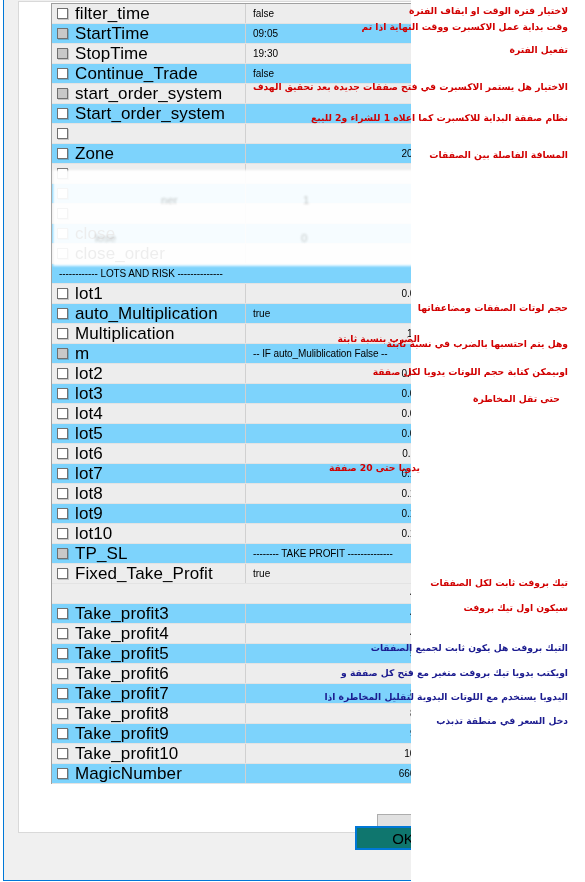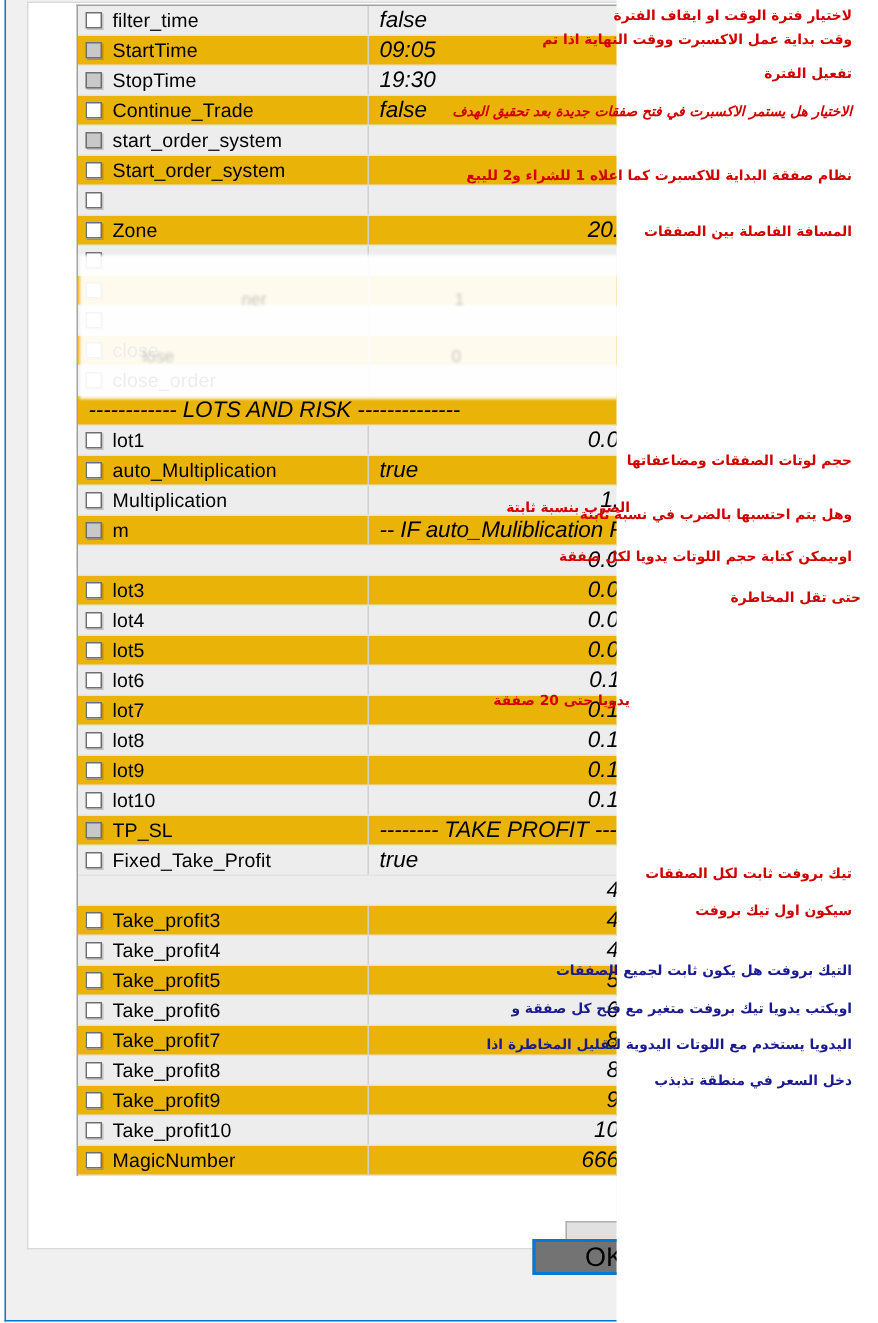--- a/index.html
+++ b/index.html
@@ -44,21 +44,21 @@
     box-sizing:border-box;
     border-top:1px solid #a0a0a0;
     border-left:1px solid #a0a0a0;
     background:#ffffff;
   }
   .row{
     display:flex;
     height:20px;
     align-items:stretch;
     border-bottom:1px solid #e3e3e3;
-    background:#eab308;
+    background:#7dd3fc;
     box-sizing:border-box;
   }
   .row.alt{ background:#ededed; }
   .row .namecell{
     width:194px;
     min-width:194px;
     display:flex;
     align-items:center;
     padding-left:5px;
     box-sizing:border-box;
@@ -70,37 +70,36 @@
     width:11px;height:11px;
     box-sizing:border-box;
     border:1px solid #707070;
     background:#ffffff;
     margin-right:7px;
     flex:0 0 auto;
     box-shadow:1px 1px 0 rgba(0,0,0,.18);
   }
   .cb.filled{ background:#c8c8c8; }
   .lbl{
-    font-size:13px;
+    font-size:17px;
     letter-spacing:.1px;
     color:#000;
     overflow:hidden;
     text-overflow:clip;
     white-space:nowrap;
   }
   .valcell{
     flex:1 1 auto;
     display:flex;
     align-items:center;
     padding:0 6px 0 7px;
     box-sizing:border-box;
-    font-size:15px;
+    font-size:10px;
     overflow:hidden;
     white-space:nowrap;
-    font-style:italic;
   }
   .valcell.num{ justify-content:flex-end; padding-right:8px; }
   .valcell.sep{ justify-content:flex-start; letter-spacing:-.1px; }
 
   
   #blurband{
     position:absolute;
     left:34px; top:168px;
     width:440px; height:96px;
     background:rgba(255,255,255,.93);
@@ -125,24 +124,24 @@
     box-sizing:border-box;
     font-size:12px;
     display:flex;align-items:center;justify-content:center;
     font-family:"Liberation Sans", sans-serif;
     color:#000;
   }
   #ok-btn{
     position:absolute;
     left:351px; top:849px;
     width:96px; height:24px;
-    background:#737373;
+    background:#0f766e;
     border:2px solid #0078d7;
     box-sizing:border-box;
-    font-size:18px;
+    font-size:15px;
     display:flex;align-items:center;justify-content:center;
     color:#000;
   }
 
   
   #notes{
     position:absolute;
     left:0;top:0;width:585px;height:882px;
     pointer-events:none;
   }
@@ -281,20 +280,24 @@
           <div class="valcell num">1.8</div>
         </div>
         <div class="row">
           <div class="namecell">
             <span class="cb filled"></span>
             <span class="lbl">m</span>
           </div>
           <div class="valcell sep">--  IF auto_Muliblication False   --</div>
         </div>
         <div class="row alt">
+          <div class="namecell">
+            <span class="cb"></span>
+            <span class="lbl">lot2</span>
+          </div>
           <div class="valcell num">0.03</div>
         </div>
         <div class="row">
           <div class="namecell">
             <span class="cb"></span>
             <span class="lbl">lot3</span>
           </div>
           <div class="valcell num">0.05</div>
         </div>
         <div class="row alt">
@@ -438,28 +441,28 @@
     <div id="load-btn">Lo</div>
   </div>
 
   <div id="ok-btn">OK</div>
 </div>
 
 <div id="notes">
     <div class="note" style="right: 17px; top: 4px;">لاختيار فترة الوقت او ايقاف الفترة</div>
     <div class="note" style="right: 17px; top: 20px;">وقت بداية عمل الاكسبرت ووقت النهاية اذا تم</div>
     <div class="note" style="right: 17px; top: 43px;">تفعيل الفترة</div>
-    <div class="note" style="right: 17px; top: 68px; font-style: italic;">الاختيار هل يستمر الاكسبرت في فتح صفقات جديدة بعد تحقيق الهدف</div>
+    <div class="note" style="right: 17px; top: 80px;">الاختيار هل يستمر الاكسبرت في فتح صفقات جديدة بعد تحقيق الهدف</div>
     <div class="note" style="right: 17px; top: 111px;">نظام صفقة البداية للاكسبرت كما اعلاه 1 للشراء و2 لليبع</div>
     <div class="note" style="right: 17px; top: 148px;">المسافة الفاصلة بين الصفقات</div>
     <div class="note" style="right: 17px; top: 301px;">حجم لوتات الصفقات  ومضاعفاتها</div>
     <div class="note" style="right: 165px; top: 332px;">الضرب بنسبة ثابتة</div>
     <div class="note" style="right: 17px; top: 365px;">اوىيمكن كتابة حجم اللوتات يدويا لكل صفقة</div>
     <div class="note" style="right: 17px; top: 337px;">وهل يتم احتسبها بالضرب في نسبة ثابتة</div>
-    <div class="note" style="right: 11px; top: 392px;">حتى تقل المخاطرة</div>
+    <div class="note" style="right: 25px; top: 392px;">حتى تقل المخاطرة</div>
     <div class="note" style="right: 165px; top: 461px;">يدويا حتى 20 صفقة</div>
     <div class="note" style="right: 17px; top: 576px;">تيك بروفت ثابت لكل الصفقات</div>
     <div class="note" style="right: 17px; top: 601px;">سيكون اول تيك بروفت</div>
     <div class="note navy" style="right: 17px; top: 641px;">التيك بروفت هل يكون ثابت لجميع الصفقات</div>
     <div class="note navy" style="right: 17px; top: 690px;">اليدويا يستخدم مع اللوتات اليدوية لتقليل المخاطرة اذا</div>
     <div class="note navy" style="right: 17px; top: 666px;">اويكتب يدويا تيك بروفت متغير مع فتح كل صفقة و</div>
     <div class="note navy" style="right: 17px; top: 714px;">دخل السعر في منطقة تذبذب</div>
   </div>
 
 </body></html>

